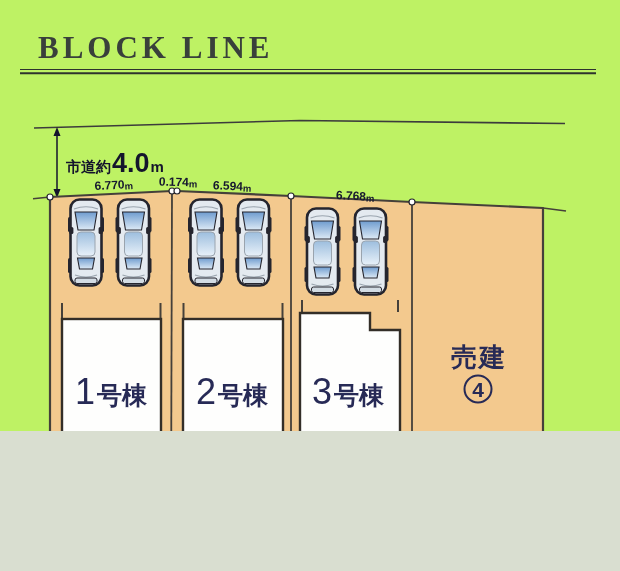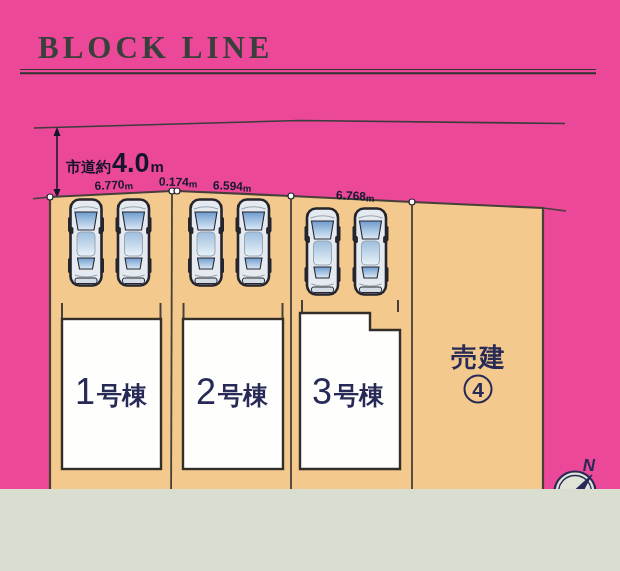--- a/index.html
+++ b/index.html
@@ -1,17 +1,17 @@
 <!DOCTYPE html>
 <html><head>
 <meta charset="utf-8">
 <style>
   html,body{margin:0;padding:0;}
   body{width:620px;height:571px;background:#d9ded0;font-family:"Liberation Sans",sans-serif;}
-  #stage{position:relative;width:620px;height:489px;overflow:hidden;background:#ec4899;}
+  #stage{position:relative;width:620px;height:431px;overflow:hidden;background:#bef264;}
   svg{position:absolute;left:0;top:0;}
   text{user-select:none;}
   .title-text{font-family:"Liberation Serif",serif;font-weight:600;letter-spacing:4px;fill:#39403b;}
   .meas{font-size:12px;font-weight:bold;fill:#16182f;}
   .meas-unit{font-size:9.5px;font-weight:bold;fill:#16182f;}
   .road-small{font-size:15px;font-weight:bold;fill:#14142c;}
   .road-big{font-size:27px;font-weight:bold;fill:#14142c;}
   .plot-num{font-size:36px;fill:#272a56;}
   .plot-suffix{font-size:25px;font-weight:600;fill:#272a56;}
   .urikake{font-size:26px;font-weight:600;fill:#272a56;letter-spacing:2px;}

